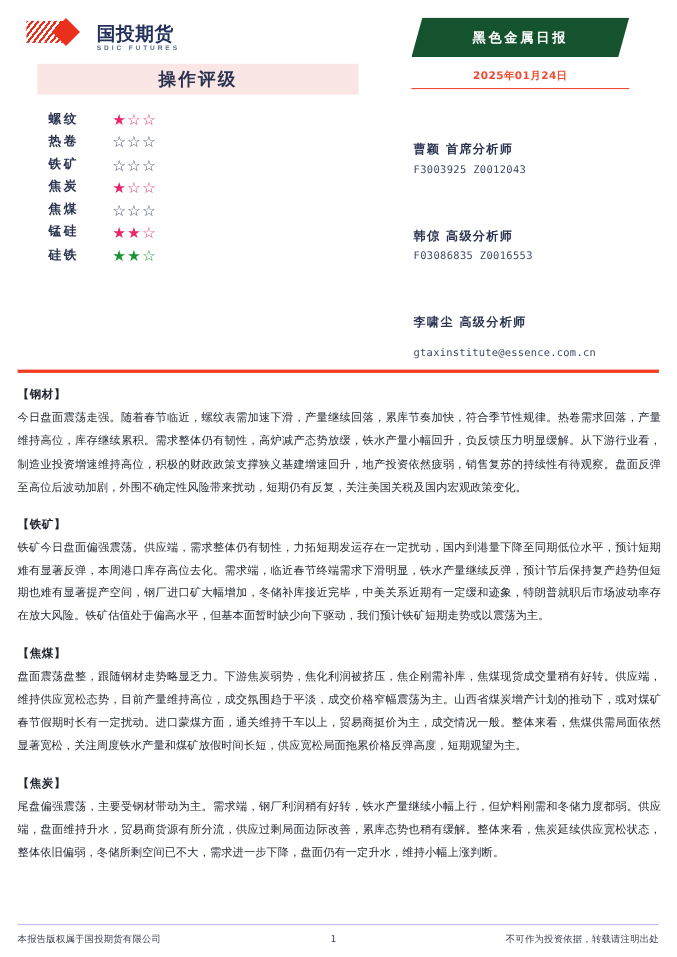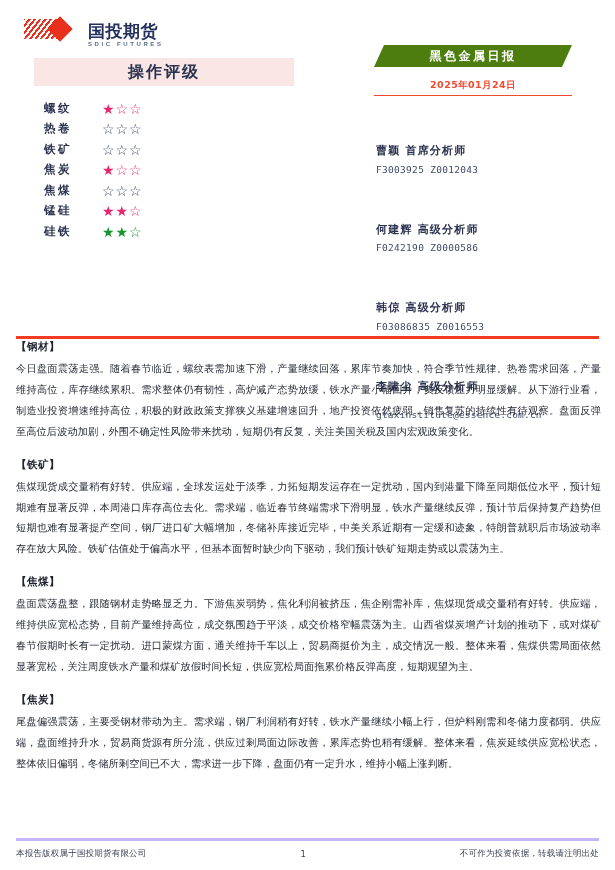--- a/index.html
+++ b/index.html
@@ -89,21 +89,21 @@
     font-weight: 700;
     color: #5a6a86;
     letter-spacing: 2.6px;
     margin-top: 1px;
   }
 
   
   .rating-band {
     margin-top: 14px;
     margin-left: 12px;
-    width: 260px;
+    width: 292px;
     height: 28px;
     background: #fae6e4;
     display: flex;
     align-items: center;
     justify-content: center;
   }
   .rating-band-title {
     font-family: "DejaVu Sans", sans-serif;
     font-size: 16px;
     font-weight: 700;
@@ -136,28 +136,27 @@
     letter-spacing: 1px;
     white-space: nowrap;
   }
 
   
   .banner-wrap {
     margin-left: 10px;
   }
   .banner {
     width: 198px;
-    height: 22px;
-    background: #4d7c0f;
+    height: 36px;
+    background: #14532d;
     display: flex;
     align-items: center;
     justify-content: center;
     -webkit-clip-path: polygon(10px 0, 100% 0, calc(100% - 10px) 100%, 0 100%);
     clip-path: polygon(10px 0, 100% 0, calc(100% - 10px) 100%, 0 100%);
-    margin-top: 29px;
   }
   .banner-title {
     font-family: "DejaVu Sans", sans-serif;
     font-size: 12px;
     font-weight: 700;
     color: #ffffff;
     letter-spacing: 2.5px;
   }
   .date-line {
     width: 198px;
@@ -215,21 +214,21 @@
     left: 16px;
     top: 336px;
     width: 583px;
     height: 2.6px;
     background: #f23b22;
   }
 
   
   .body-sections {
     position: absolute;
-    top: 340px;
+    top: 352px;
     left: 16px;
     width: 585px;
   }
   .section {
     margin-bottom: 15px;
   }
   .section-title {
     font-family: "DejaVu Sans", sans-serif;
     font-size: 10.5px;
     font-weight: 700;
@@ -245,21 +244,21 @@
     text-align: justify;
     letter-spacing: 0.1px;
   }
 
   
   .footer {
     position: absolute;
     left: 16px;
     bottom: 10px;
     width: 583px;
-    border-top: 3px solid #c4b5fd;
+    border-top: 1px solid #c4b5fd;
     padding-top: 7px;
     display: flex;
     align-items: center;
     justify-content: space-between;
   }
   .footer-text {
     font-family: "DejaVu Sans", sans-serif;
     font-size: 8.5px;
     color: #3a4152;
     letter-spacing: 0.2px;
@@ -338,24 +337,20 @@
       <div class="date-line">
         <span class="date-text">2025年01月24日</span>
       </div>
 
       <div class="analysts">
           <div class="analyst-block">
             <div class="analyst-name">曹颖 首席分析师</div>
             <div class="analyst-license">F3003925 Z0012043</div>
           </div>
           <div class="analyst-block">
-            <div class="analyst-name">何建辉 高级分析师</div>
-            <div class="analyst-license">F0242190 Z0000586</div>
-          </div>
-          <div class="analyst-block">
             <div class="analyst-name">韩倞 高级分析师</div>
             <div class="analyst-license">F03086835 Z0016553</div>
           </div>
           <div class="analyst-block">
             <div class="analyst-name">李啸尘 高级分析师</div>
           </div>
         </div>
 
       <div class="contact">
         <div class="contact-line">gtaxinstitute@essence.com.cn</div>
@@ -366,21 +361,21 @@
 
   <div class="main-divider"></div>
 
   <div class="body-sections">
       <div class="section">
         <div class="section-title">【钢材】</div>
         <div class="section-body">今日盘面震荡走强。随着春节临近，螺纹表需加速下滑，产量继续回落，累库节奏加快，符合季节性规律。热卷需求回落，产量维持高位，库存继续累积。需求整体仍有韧性，高炉减产态势放缓，铁水产量小幅回升，负反馈压力明显缓解。从下游行业看，制造业投资增速维持高位，积极的财政政策支撑狭义基建增速回升，地产投资依然疲弱，销售复苏的持续性有待观察。盘面反弹至高位后波动加剧，外围不确定性风险带来扰动，短期仍有反复，关注美国关税及国内宏观政策变化。</div>
       </div>
       <div class="section">
         <div class="section-title">【铁矿】</div>
-        <div class="section-body">焦煤现货成交量稍有好转。供应端，全球发运处于淡季，力拓短期发运存在一定扰动，国内到港量下降至同期低位水平，预计短期难有显著反弹，本周港口库存高位去化。需求端，临近春节终端需求下滑明显，铁水产量继续反弹，预计节后保持复产趋势但短期也难有显著提产空间，钢厂进口矿大幅增加，冬储补库接近完毕，中美关系近期有一定缓和迹象，特朗普就职后市场波动率存在放大风险。铁矿估值处于偏高水平，但基本面暂时缺少向下驱动，我们预计铁矿短期走势或以震荡为主。</div>
+        <div class="section-body">铁矿今日盘面偏强震荡。供应端，需求整体仍有韧性，力拓短期发运存在一定扰动，国内到港量下降至同期低位水平，预计短期难有显著反弹，本周港口库存高位去化。需求端，临近春节终端需求下滑明显，铁水产量继续反弹，预计节后保持复产趋势但短期也难有显著提产空间，钢厂进口矿大幅增加，冬储补库接近完毕，中美关系近期有一定缓和迹象，特朗普就职后市场波动率存在放大风险。铁矿估值处于偏高水平，但基本面暂时缺少向下驱动，我们预计铁矿短期走势或以震荡为主。</div>
       </div>
       <div class="section">
         <div class="section-title">【焦煤】</div>
         <div class="section-body">盘面震荡盘整，跟随钢材走势略显乏力。下游焦炭弱势，焦化利润被挤压，焦企刚需补库，焦煤现货成交量稍有好转。供应端，维持供应宽松态势，目前产量维持高位，成交氛围趋于平淡，成交价格窄幅震荡为主。山西省煤炭增产计划的推动下，或对煤矿春节假期时长有一定扰动。进口蒙煤方面，通关维持千车以上，贸易商挺价为主，成交情况一般。整体来看，焦煤供需局面依然显著宽松，关注周度铁水产量和煤矿放假时间长短，供应宽松局面拖累价格反弹高度，短期观望为主。</div>
       </div>
       <div class="section">
         <div class="section-title">【焦炭】</div>
         <div class="section-body">尾盘偏强震荡，主要受钢材带动为主。需求端，钢厂利润稍有好转，铁水产量继续小幅上行，但炉料刚需和冬储力度都弱。供应端，盘面维持升水，贸易商货源有所分流，供应过剩局面边际改善，累库态势也稍有缓解。整体来看，焦炭延续供应宽松状态，整体依旧偏弱，冬储所剩空间已不大，需求进一步下降，盘面仍有一定升水，维持小幅上涨判断。</div>
       </div>
     </div>

